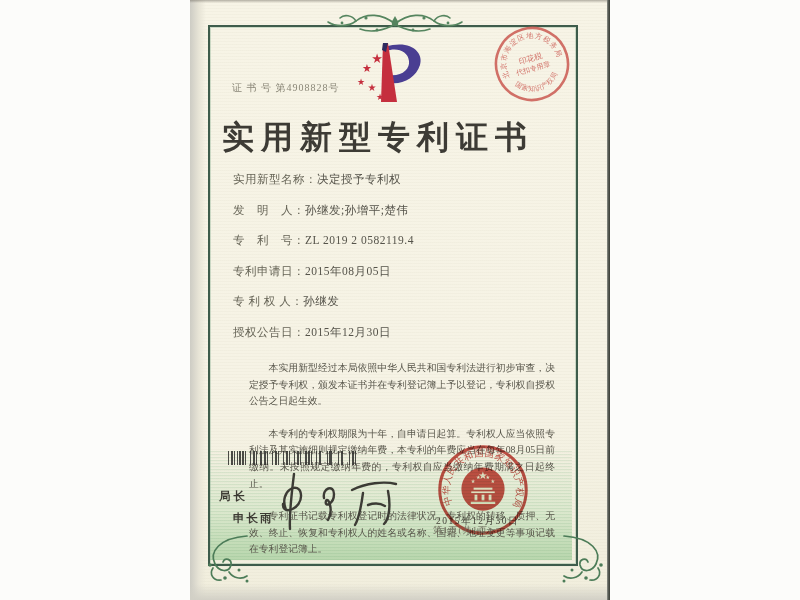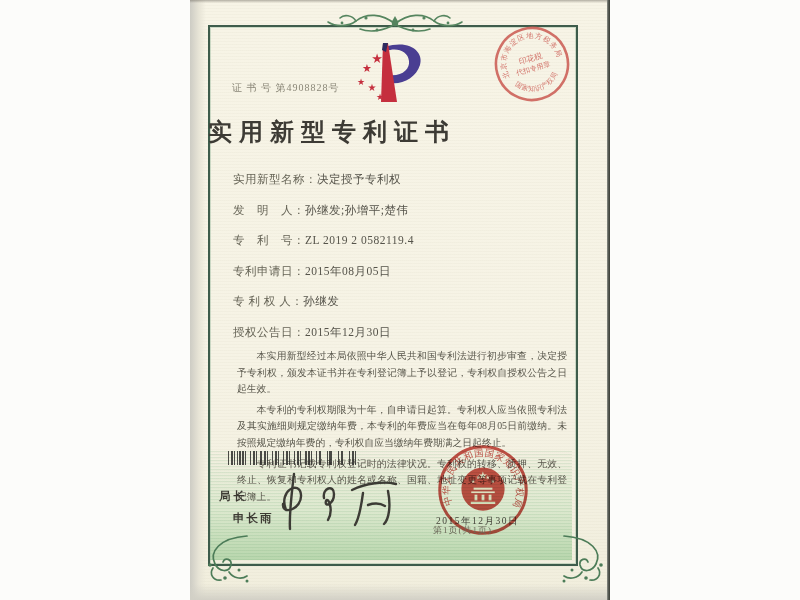--- a/index.html
+++ b/index.html
@@ -50,34 +50,34 @@
   .flourish{position:absolute;width:48px;height:52px;}
   .flourish.bl{left:203px;top:532px;}
   .flourish.br{left:560px;top:532px;transform:scaleX(-1);}
   
   .cert-no{
     position:absolute;left:232px;top:57px;width:200px;
     font-size:10px;color:#8a8677;letter-spacing:1px;margin-top:24px;
   }
   .logo{position:absolute;left:352px;top:38px;width:80px;height:70px;}
   .title{
-    position:absolute;left:208px;top:116px;width:326px;text-align:left;
-    font-size:24px;font-weight:bold;color:#3d3b35;letter-spacing:7px;
+    position:absolute;left:208px;top:116px;width:326px;text-align:right;
+    font-size:32px;font-weight:bold;color:#3d3b35;letter-spacing:7px;
   }
   
   .fields{position:absolute;left:233px;top:172px;width:330px;}
   .field{height:30.5px;font-size:11.5px;color:#5f5d50;letter-spacing:.5px;white-space:nowrap;}
   .field .flabel{color:#666456;}
   .field .fvalue{color:#55534a;}
   
   .body-text{
     position:absolute;left:233px;top:344px;width:338px;
     font-size:9.8px;line-height:16.6px;color:#57554a;text-align:justify;
   }
-  .body-text p{margin:4px;text-indent:2em;}
+  .body-text p{margin:16px;text-indent:2em;}
   
   .barcode{
     position:absolute;left:228px;top:451px;width:130px;height:14px;opacity:.85;
     background:
       repeating-linear-gradient(90deg,#2e2e2c 0 1.5px,rgba(0,0,0,0) 1.5px 3px,#2e2e2c 3px 5.5px,rgba(0,0,0,0) 5.5px 6.5px,#2e2e2c 6.5px 7.5px,rgba(0,0,0,0) 7.5px 11px),
       repeating-linear-gradient(90deg,rgba(0,0,0,0) 0 9px,#2e2e2c 9px 10.5px,rgba(0,0,0,0) 10.5px 23px);
   }
   .sig-title{position:absolute;left:219px;top:489px;font-size:11.5px;color:#3c3a33;letter-spacing:3px;font-weight:bold;}
   .sig-name{position:absolute;left:233px;top:511px;font-size:11.5px;color:#3c3a33;letter-spacing:2px;font-weight:bold;}
   .signature{position:absolute;left:262px;top:466px;width:164px;height:72px;}

